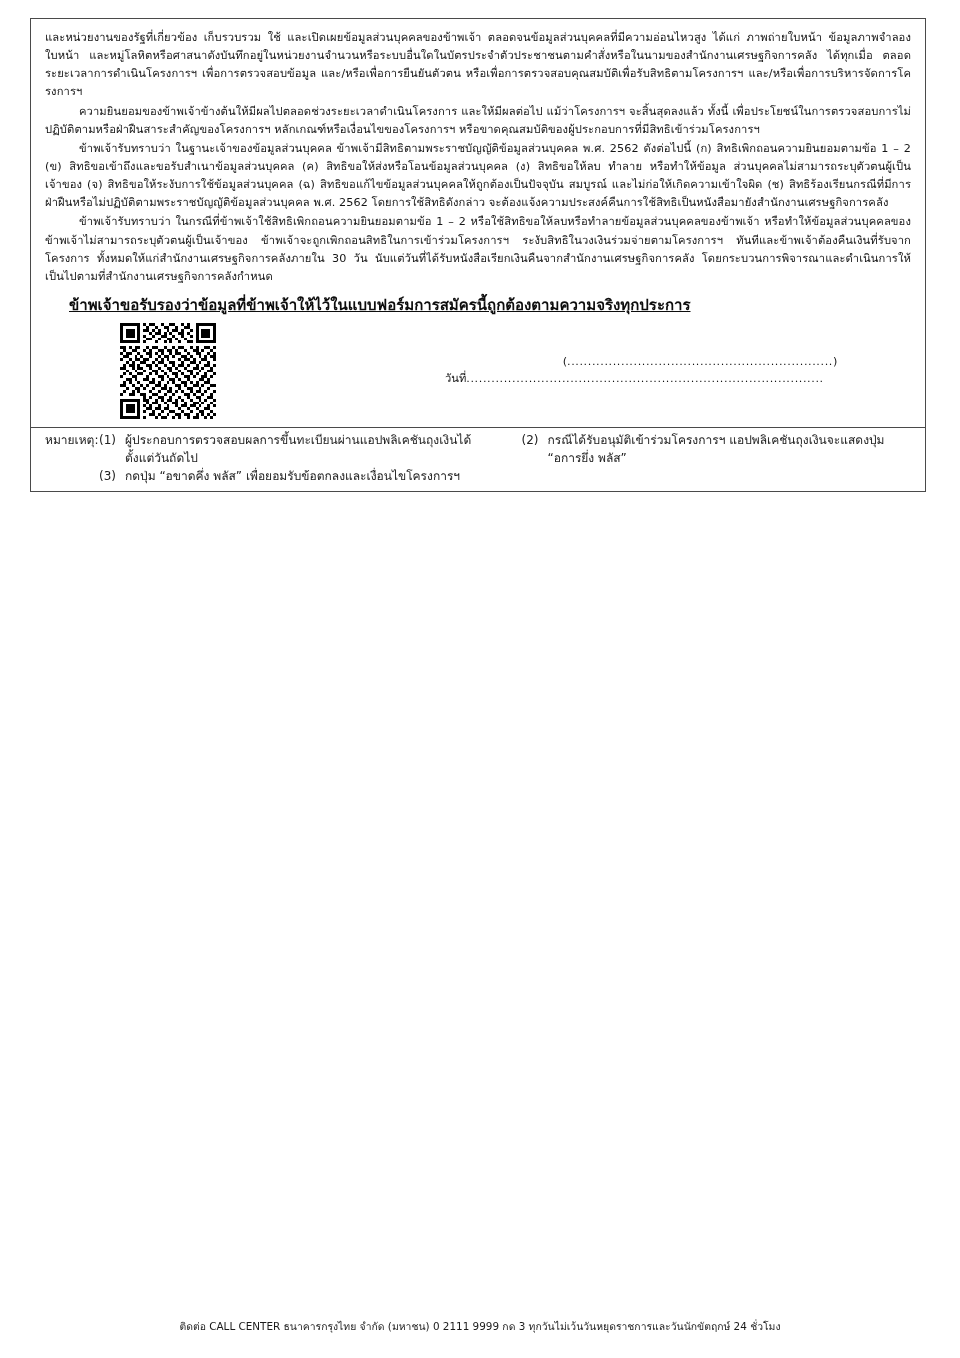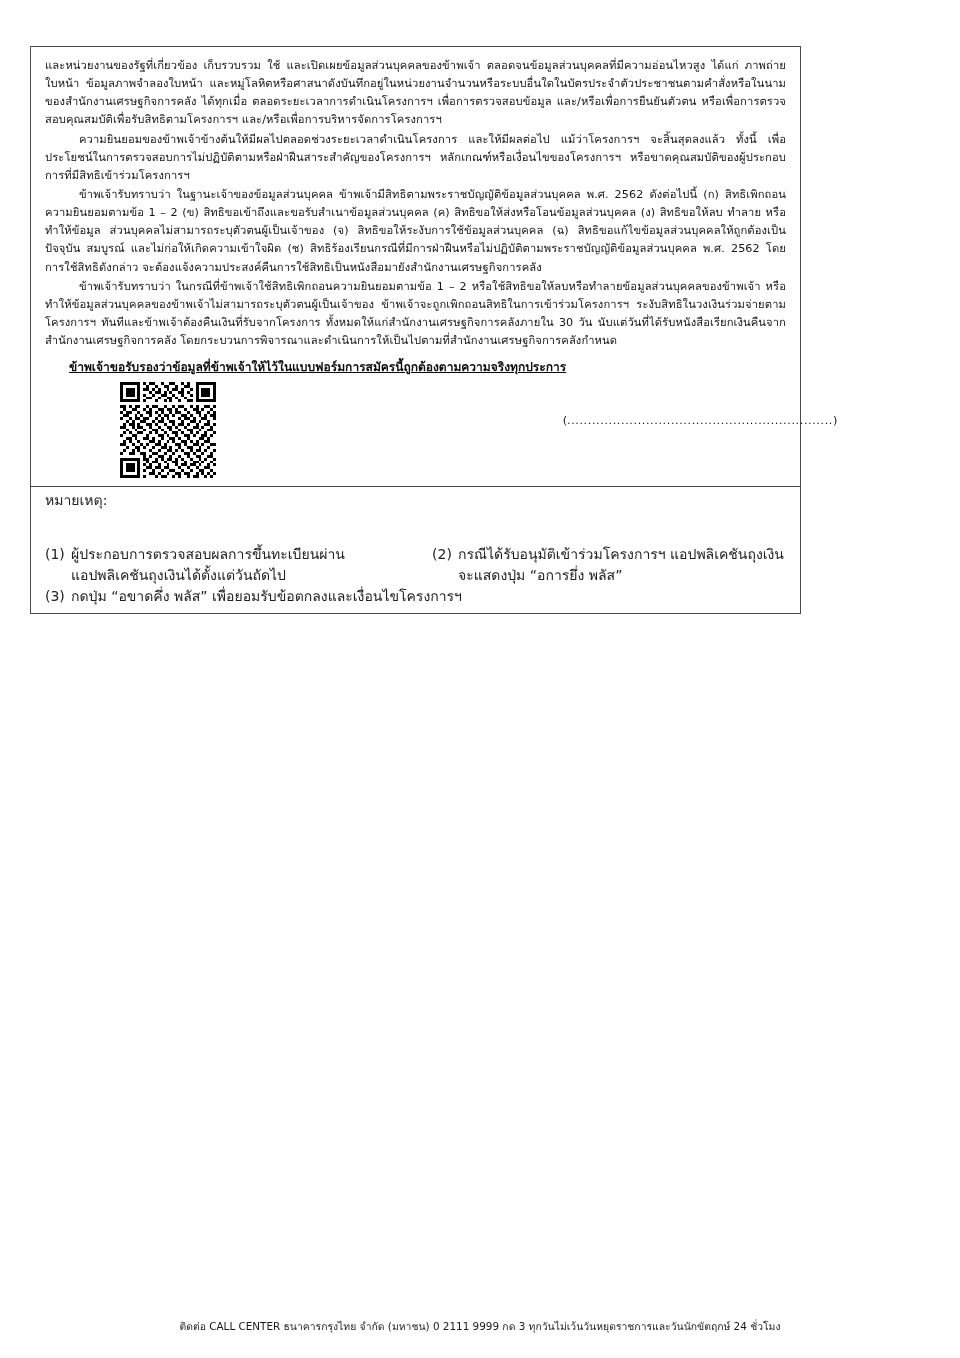--- a/index.html
+++ b/index.html
@@ -17,41 +17,40 @@
   }
   .page {
     position: relative;
     width: 960px;
     height: 1358px;
   }
   .doc-frame {
     position: absolute;
     left: 30px;
     top: 18px;
-    width: 771px;
+    width: 896px;
     border: 1px solid #4a4a4a;
     box-sizing: border-box;
     padding: 10px 14px 6px 14px;
     background: #ffffff;
-    margin-top: 28px;
   }
   .para {
     font-size: 11.2px;
     line-height: 1.62;
     text-align: justify;
     text-justify: inter-word;
     margin: 0 0 1px 0;
     color: #151515;
     letter-spacing: 0.1px;
   }
   .indent {
     text-indent: 34px;
   }
   .declaration {
-    font-size: 12px;
+    font-size: 15px;
     font-weight: bold;
     text-decoration: underline;
     margin-top: 7px;
     margin-bottom: 4px;
     text-indent: 24px;
     color: #0d0d0d;
   }
   .sign-block {
     position: relative;
     height: 104px;
@@ -97,24 +96,23 @@
   .paren-row .dots {
     flex: 0 1 auto;
   }
   .notes-sep {
     border-top: 1px solid #4a4a4a;
     margin: 2px -14px 0 -14px;
   }
   .notes {
     display: flex;
     padding-top: 3px;
-    font-size: 14px;
+    font-size: 12px;
     color: #202020;
     line-height: 1.5;
-    flex-direction: column;
   }
   .notes-label {
     flex: 0 0 54px;
   }
   .notes-body {
     flex: 1 1 auto;
   }
   .notes-line {
     display: flex;
   }
@@ -471,20 +469,24 @@
             <rect x="31" y="32" width="1" height="1"></rect>
         </g>
       </svg>
 
       <div class="sign-lines">
         <div class="sign-row paren-row">
           <span class="label">(</span>
           <span class="dots">................................................................</span>
           <span class="label">)</span>
         </div>
+        <div class="sign-row">
+          <span class="label">วันที่</span>
+          <span class="dots">......................................................................................</span>
+        </div>
       </div>
     </div>
 
     <div class="notes-sep"></div>
 
     <div class="notes">
       <div class="notes-label">หมายเหตุ:</div>
       <div class="notes-body">
         <div class="notes-line">
           <span class="note-num">(1)</span>

